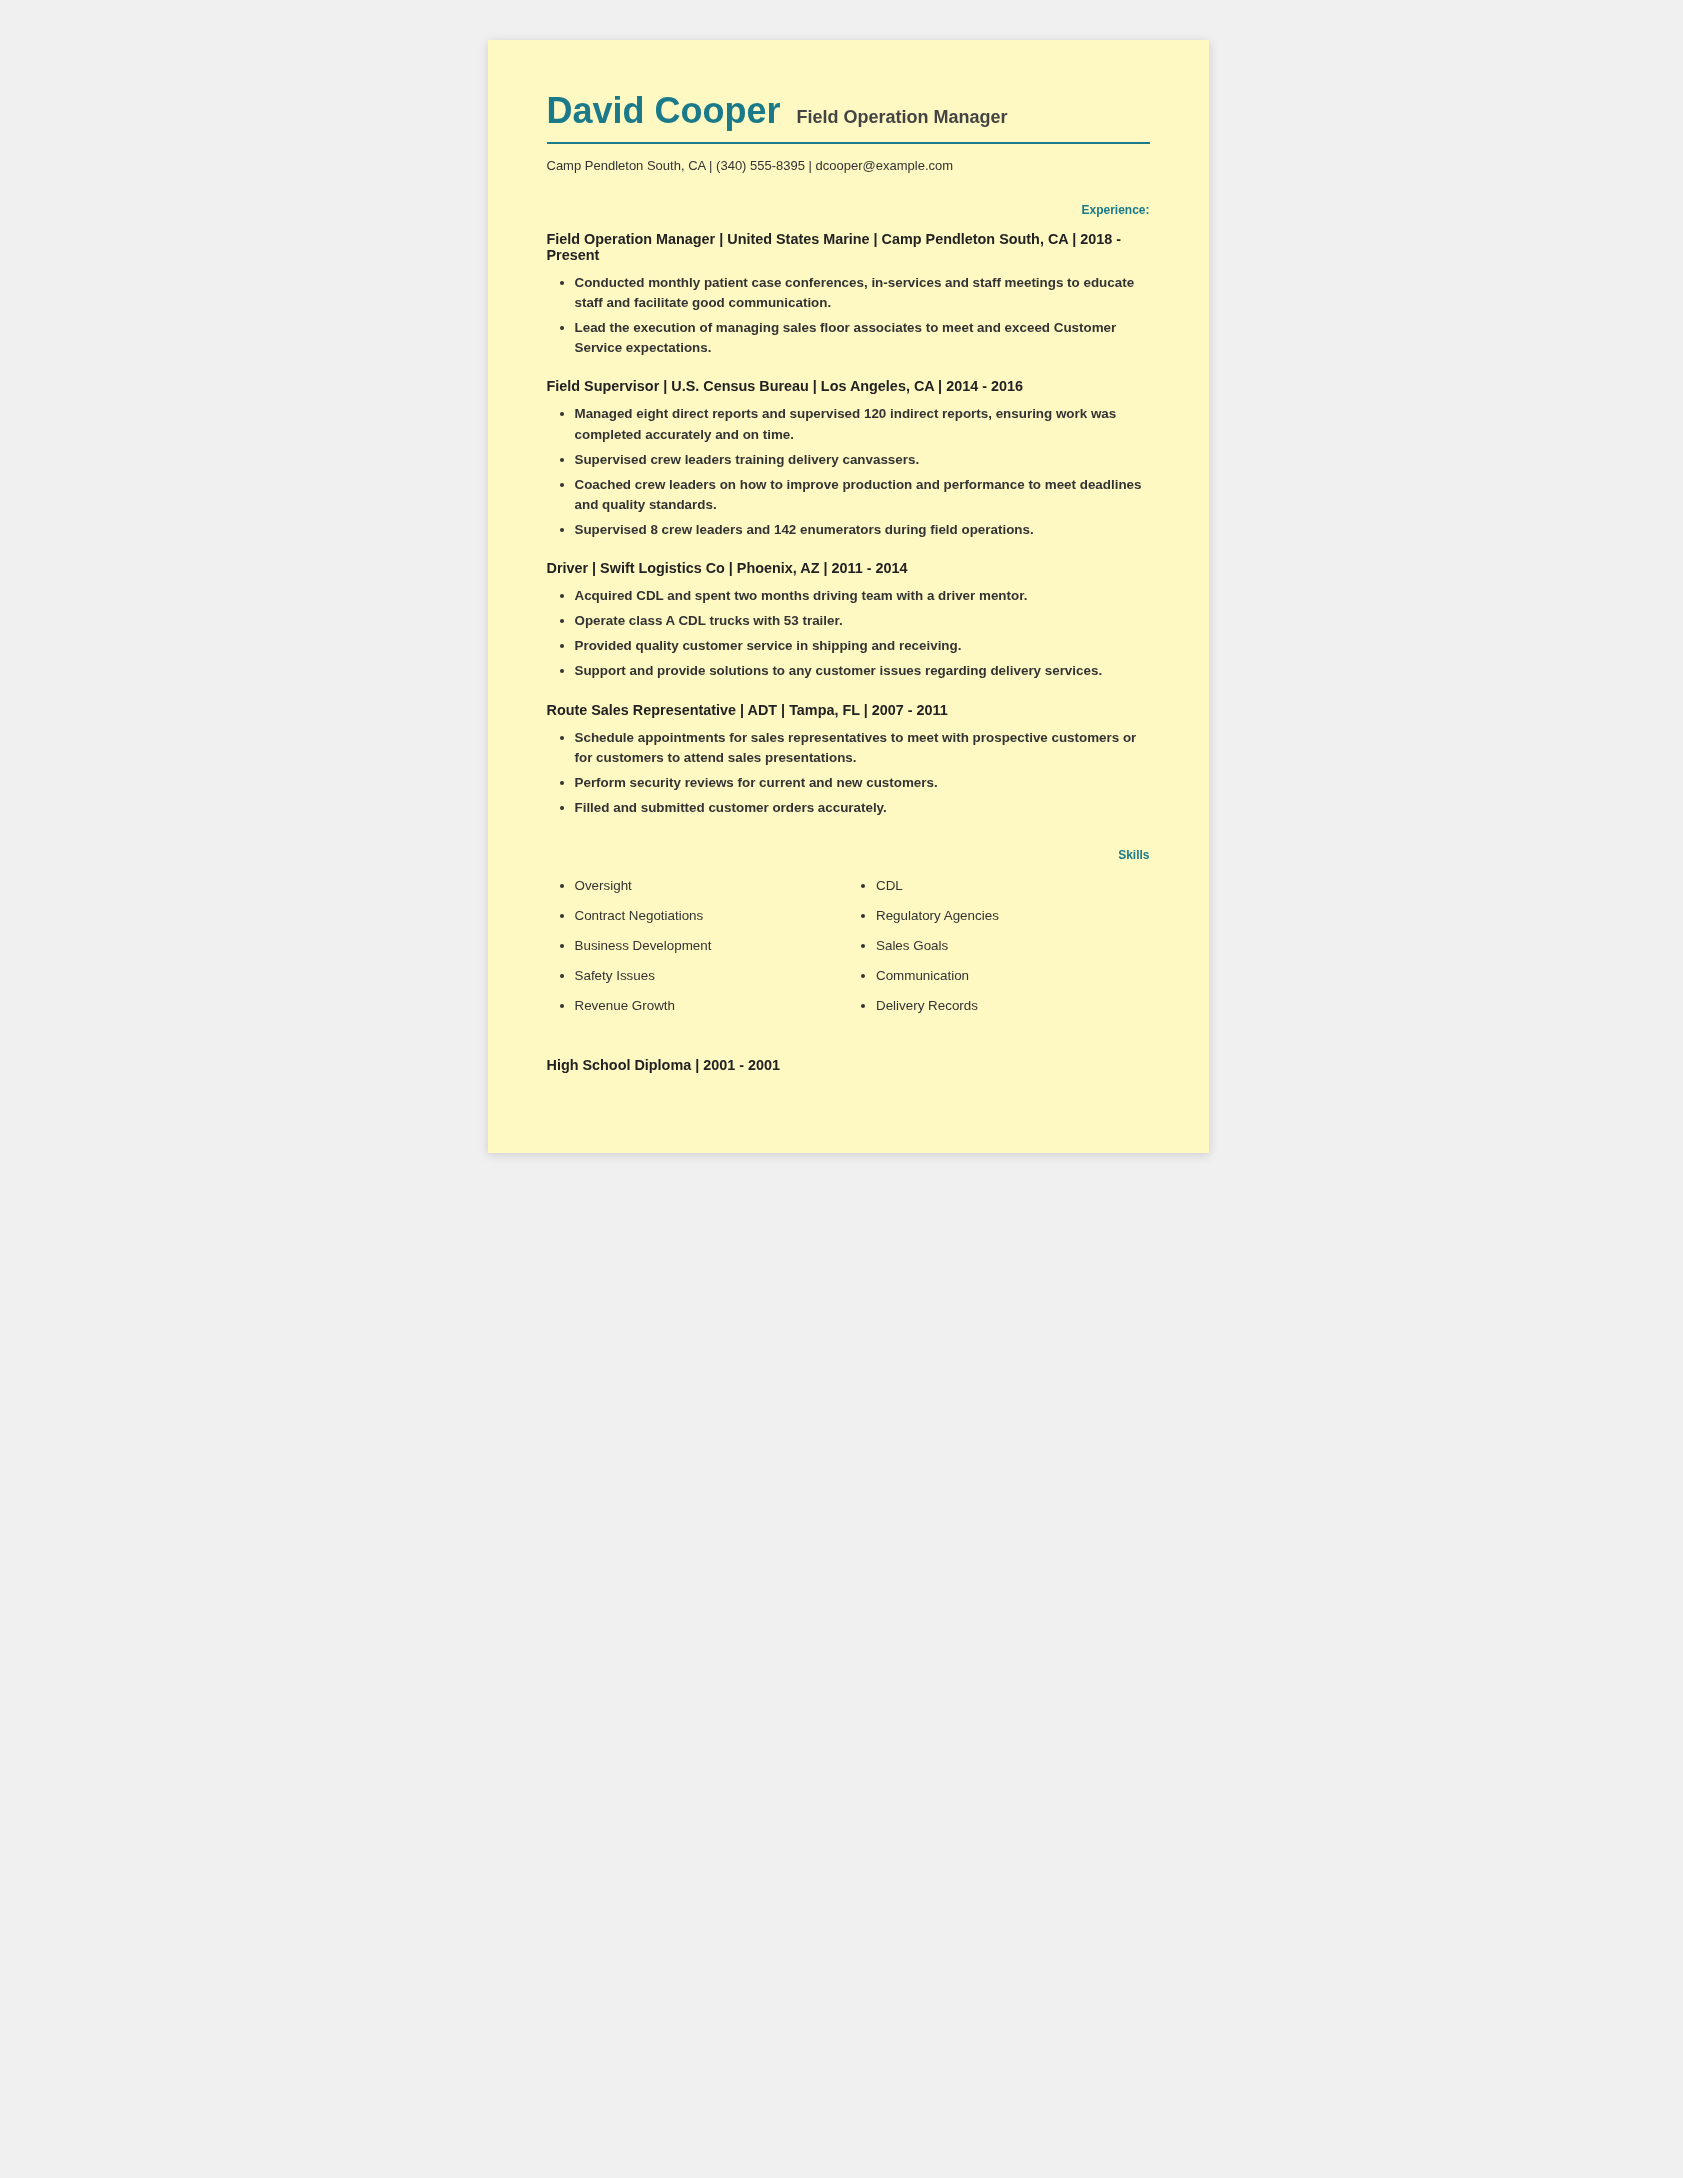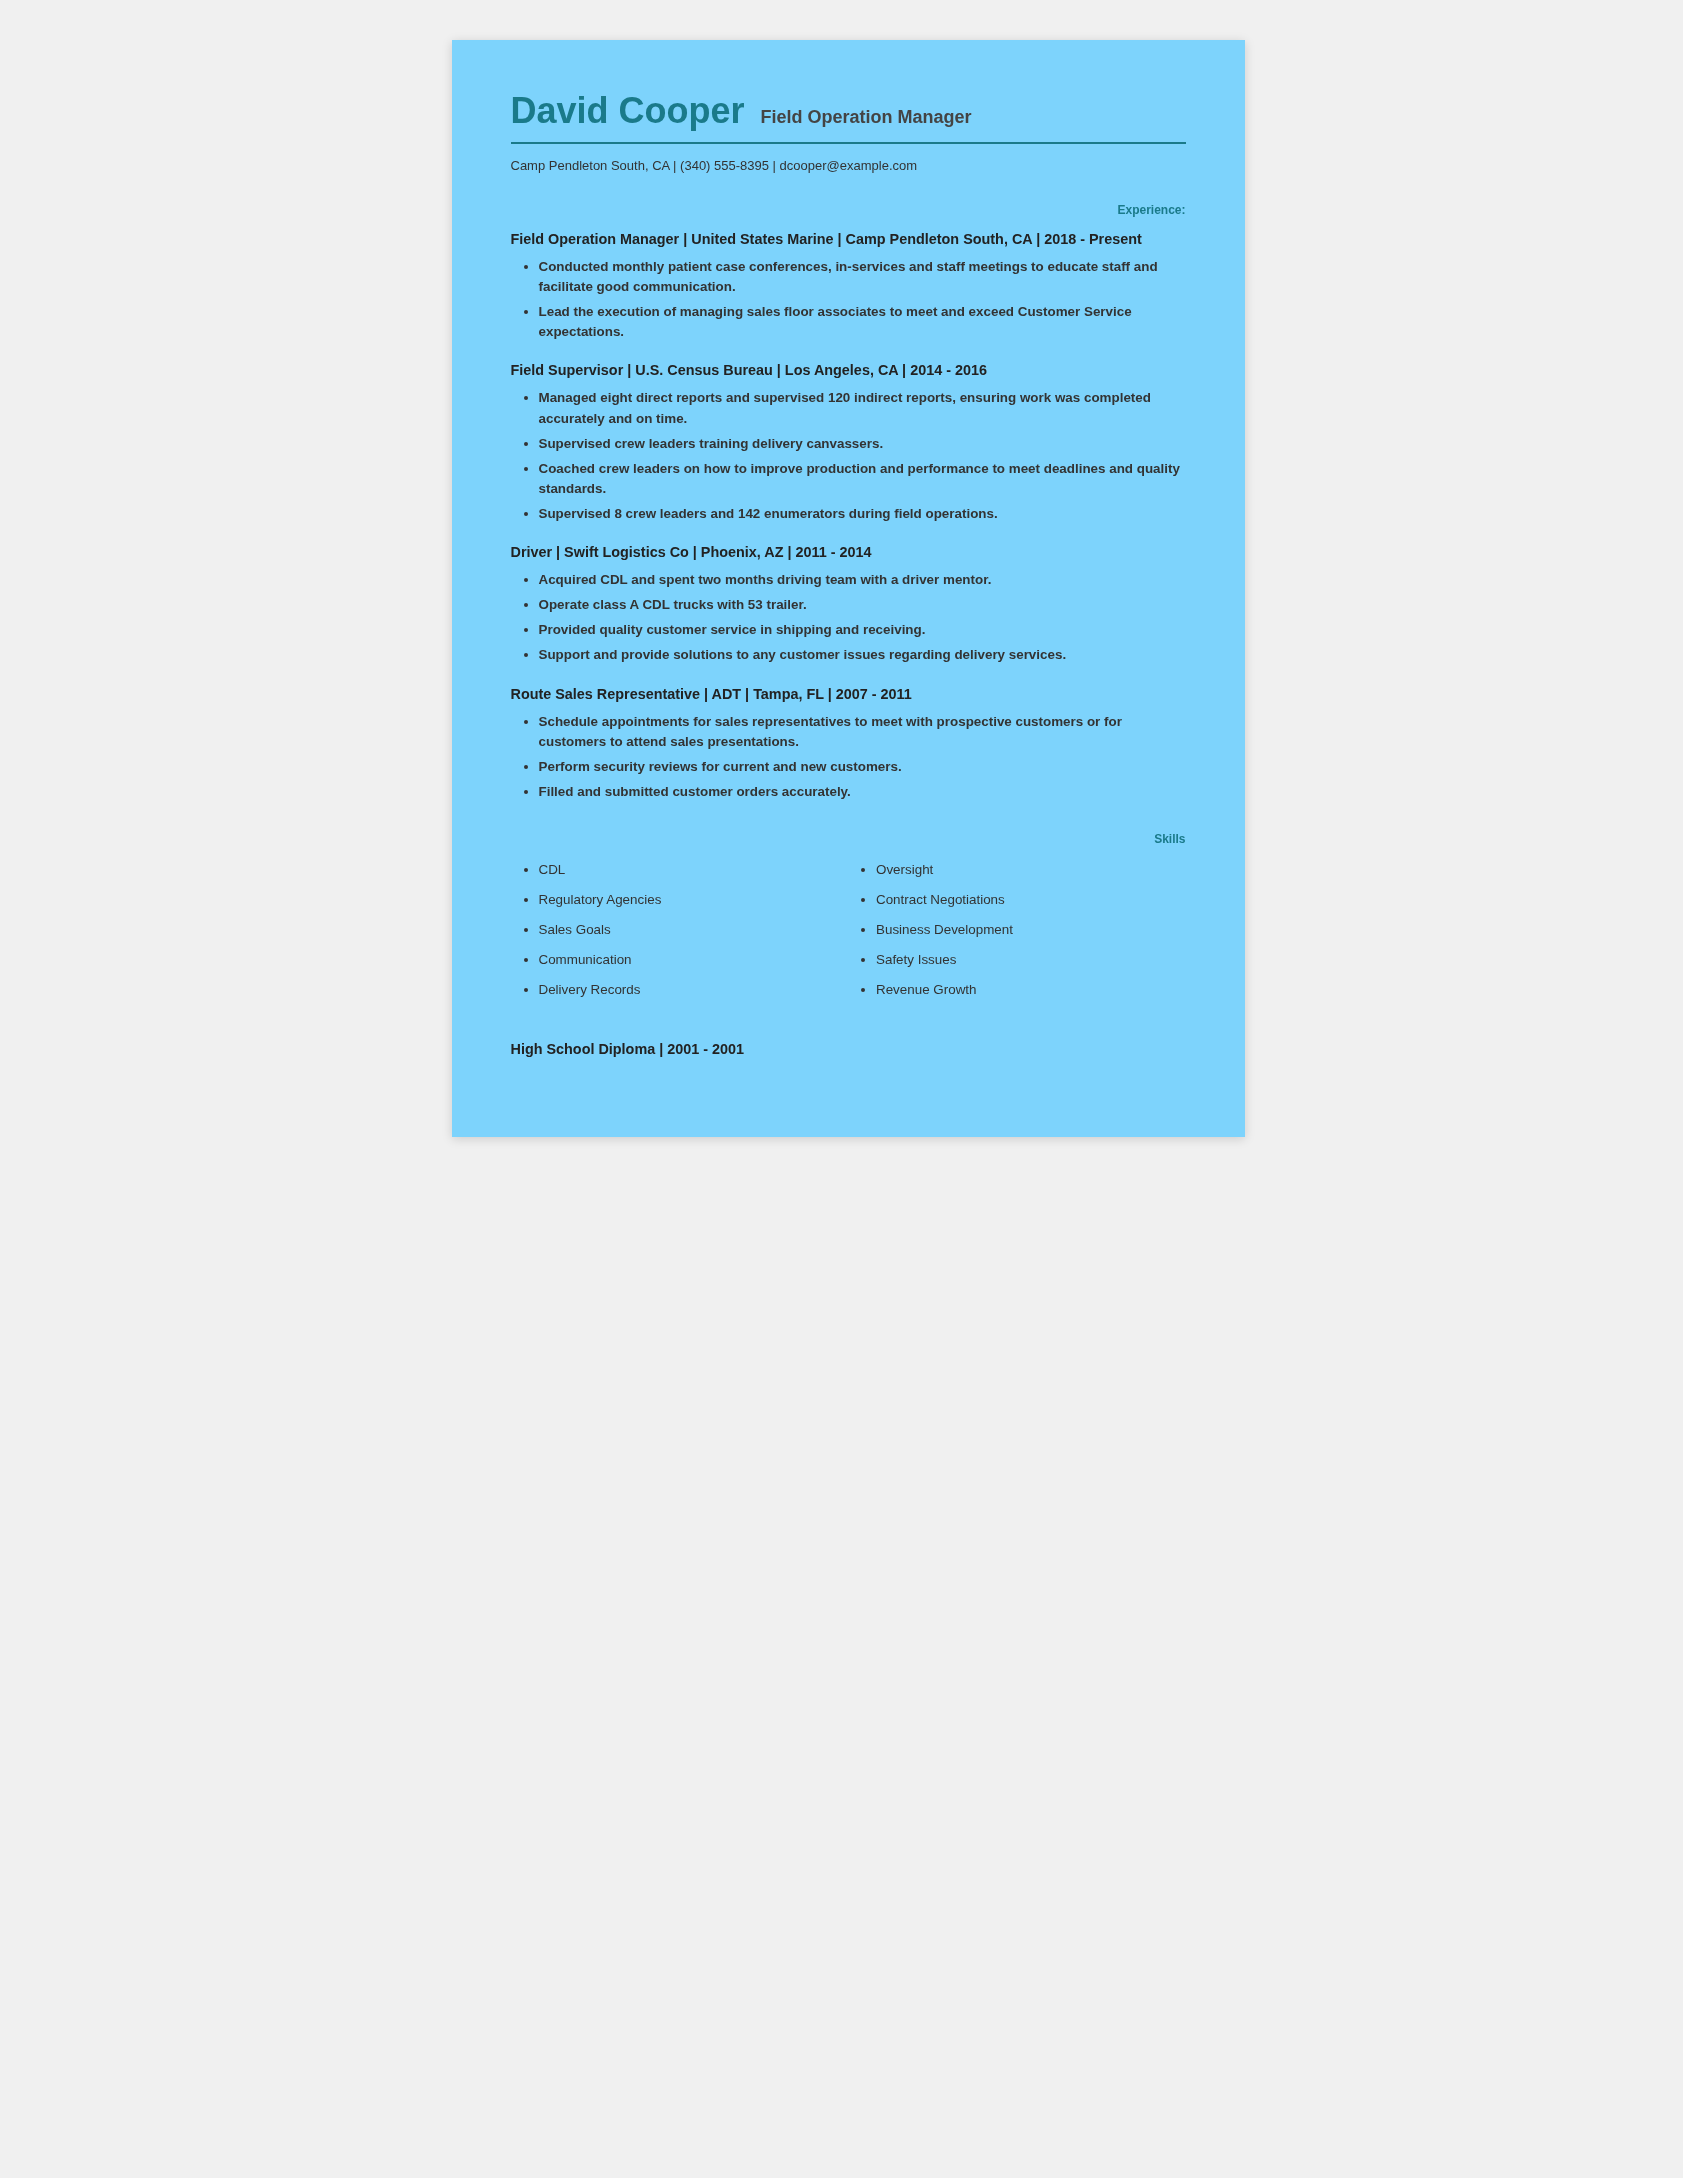--- a/index.html
+++ b/index.html
@@ -8,22 +8,22 @@
       box-sizing: border-box;
     }
     body {
       font-family: Arial, sans-serif;
       background: #f0f0f0;
       display: flex;
       justify-content: center;
       padding: 40px 20px;
     }
     .resume {
-      background: #7dd3fc;
-      width: 793px;
+      background: #fef9c3;
+      width: 721px;
       padding: 50px 59px;
       box-shadow: 0 2px 10px rgba(0,0,0,0.15);
       margin-left: 13px;
     }
     .header-name {
       display: flex;
       align-items: baseline;
       gap: 16px;
       margin-bottom: 10px;
     }
@@ -147,33 +147,33 @@
             <li>Perform security reviews for current and new customers.</li>
             <li>Filled and submitted customer orders accurately.</li>
           </ul>
         </div>
       </div>
   </div>
 
   <div class="section">
     <div class="section-title">Skills</div>
     <div class="skills-grid">
+      <ul class="skills-col" id="skills-left">
+          <li>Oversight</li>
+          <li>Contract Negotiations</li>
+          <li>Business Development</li>
+          <li>Safety Issues</li>
+          <li>Revenue Growth</li>
+        </ul>
       <ul class="skills-col" id="skills-right">
           <li>CDL</li>
           <li>Regulatory Agencies</li>
           <li>Sales Goals</li>
           <li>Communication</li>
           <li>Delivery Records</li>
-        </ul>
-      <ul class="skills-col" id="skills-left">
-          <li>Oversight</li>
-          <li>Contract Negotiations</li>
-          <li>Business Development</li>
-          <li>Safety Issues</li>
-          <li>Revenue Growth</li>
         </ul>
     </div>
   </div>
 
   <div class="section">
     <div id="education-blocks">
         <div class="edu-title">High School Diploma | 2001 - 2001</div>
       </div>
   </div>
 

